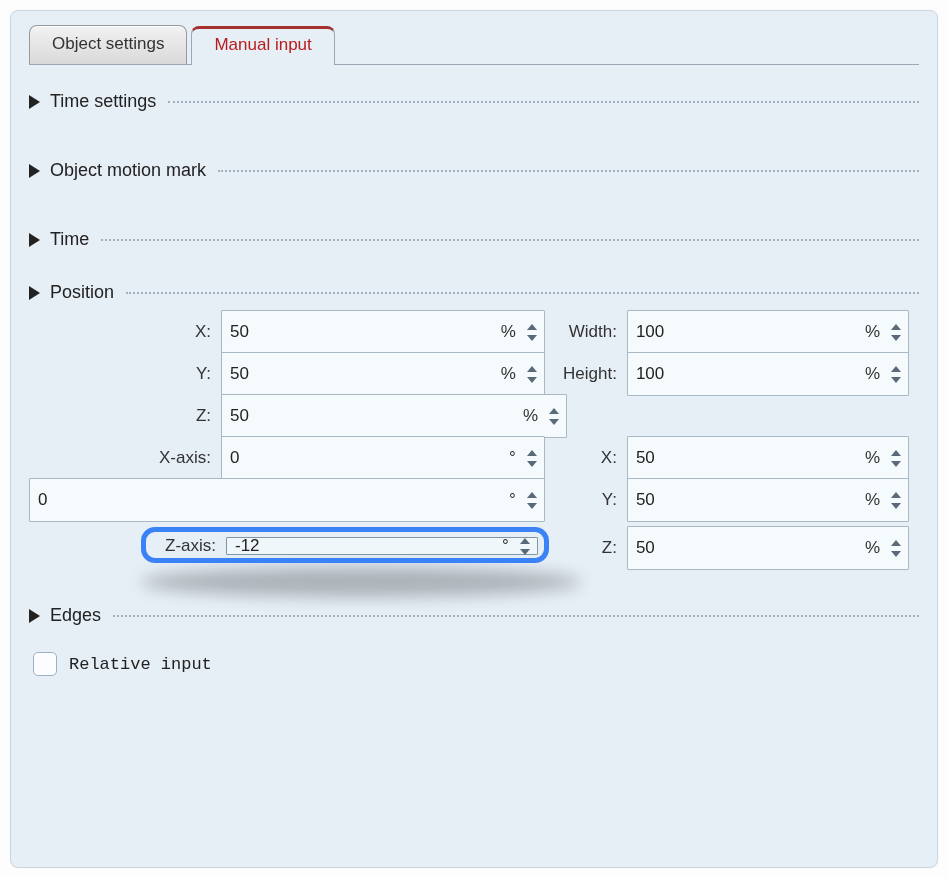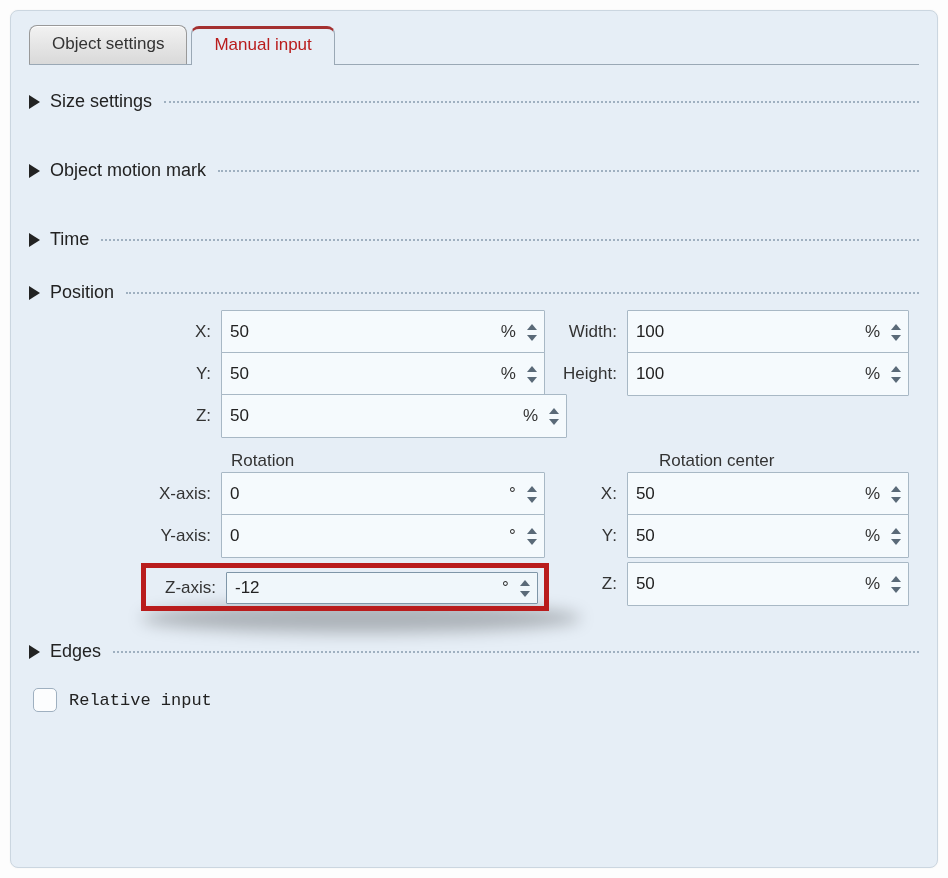--- a/index.html
+++ b/index.html
@@ -156,22 +156,22 @@
     border-right:5px solid transparent;
     border-bottom:6px solid #5a6a78;
   }
   .arrow-down {
     width:0;height:0;
     border-left:5px solid transparent;
     border-right:5px solid transparent;
     border-top:6px solid #5a6a78;
   }
   .highlight-wrap {
-    border: 5px solid #b91c1c;
-    border-radius: 0;
+    border: 5px solid #3b82f6;
+    border-radius: 14px;
     padding: 4px 6px 2px 10px;
     margin-left: 112px;
     margin-right: 6px;
     display: flex;
     align-items: center;
     position: relative;
     z-index: 3;
   }
   .highlight-shadow {
     position: absolute;
@@ -185,21 +185,21 @@
     border-radius: 50%;
     z-index: 1;
   }
   .highlight-wrap .row-label {
     width: 70px;
   }
   .highlight-wrap .spinner {
     
     border: 1px solid #7f96a8;
     background: #f0f7fb;
-    height: 32px;
+    height: 18px;
     margin-right:0;
     justify-content:flex-end;
   }
   .checkbox-row {
     display: flex;
     align-items: center;
     margin-top: 26px;
     position: relative;
     z-index: 2;
     font-family: Liberation Mono, monospace;
@@ -220,21 +220,21 @@
 
 <div class="panel">
 
   <div class="tabs">
     <div class="tab inactive">Object settings</div>
     <div class="tab active">Manual input</div>
   </div>
 
   <div class="section">
     <span class="section-toggle tri-right"></span>
-    <span class="section-title">Size settings</span>
+    <span class="section-title">Time settings</span>
     <span class="section-dots"></span>
   </div>
 
   <div class="section" style="margin-top:48px">
     <span class="section-toggle tri-right"></span>
     <span class="section-title">Object motion mark</span>
     <span class="section-dots"></span>
   </div>
 
   <div class="section" style="margin-top:48px">
@@ -340,28 +340,20 @@
               <div class="down">
                   <div class="arrow-down"></div>
                 </div>
             </div>
           </div>
         </div>
       </div>
       <div class="col-right"></div>
     </div>
 
-    <div class="columns" style="margin-top:8px">
-      <div class="col-left">
-        <div class="group-label">Rotation</div>
-      </div>
-      <div class="col-right">
-        <div class="group-label">Rotation center</div>
-      </div>
-    </div>
 
     <div class="columns">
       <div class="col-left">
         <div class="row">
           <div class="row-label">X-axis:</div>
           <div class="spinner">
             <input value="0" style="">
             <span class="unit">°</span>
             <div class="spin-btns">
               <div class="up">
@@ -389,21 +381,20 @@
                 </div>
             </div>
           </div>
         </div>
       </div>
     </div>
 
     <div class="columns">
       <div class="col-left">
         <div class="row">
-          <div class="row-label">Y-axis:</div>
           <div class="spinner">
             <input value="0" style="">
             <span class="unit">°</span>
             <div class="spin-btns">
               <div class="up">
                   <div class="arrow-up"></div>
                 </div>
               <div class="down">
                   <div class="arrow-down"></div>
                 </div>

